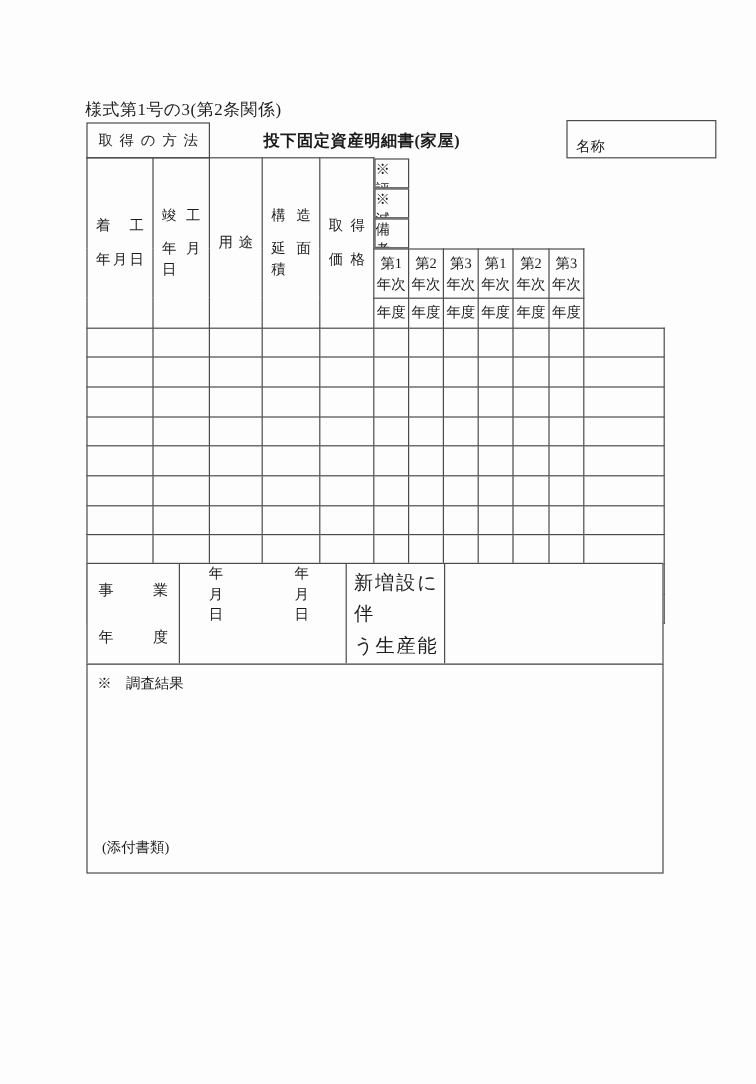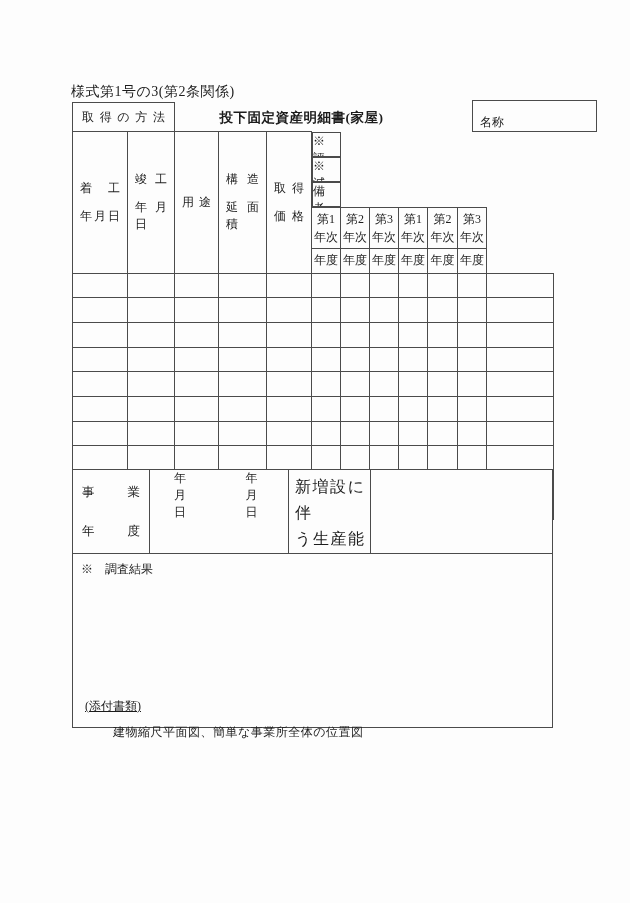--- a/index.html
+++ b/index.html
@@ -59,21 +59,21 @@
   .c-b .mid{text-align:center;font-size:12px;}
   .c-c{width:82px;white-space:pre-line;text-align:justify;text-align-last:justify;
     padding:4px 6px 0;font-size:16px;line-height:1.62;}
   .c-d{flex:1;}
 
   
   .survey{position:absolute;left:0;top:422px;width:481px;height:175px;
     border:1px solid var(--line);padding:7px 8px;font-size:12px;background:var(--paper);}
 
   
-  .foot-label{position:absolute;left:85px;top:698px;font-size:12px;text-decoration:underline;}
+  .foot-label{position:absolute;left:85px;top:698px;font-size:12px;}
   .foot-detail{position:absolute;left:113px;top:724px;font-size:12px;letter-spacing:.5px;}
 </style>
 </head>
 <body>
 
 <div class="page">
 
   <div class="form-number">様式第1号の3(第2条関係)</div>
 
   <div class="box-method">
@@ -331,15 +331,14 @@
 産 能 力</div>
       <div class="cell c-d"></div>
     </div>
 
     <div class="survey">
       <div>※　調査結果</div>
     </div>
   </div>
 
   <div class="foot-label">(添付書類)</div>
-  <div class="foot-detail">建物縮尺平面図、簡単な事業所全体の位置図</div>
 
 </div>
 
 </body></html>

